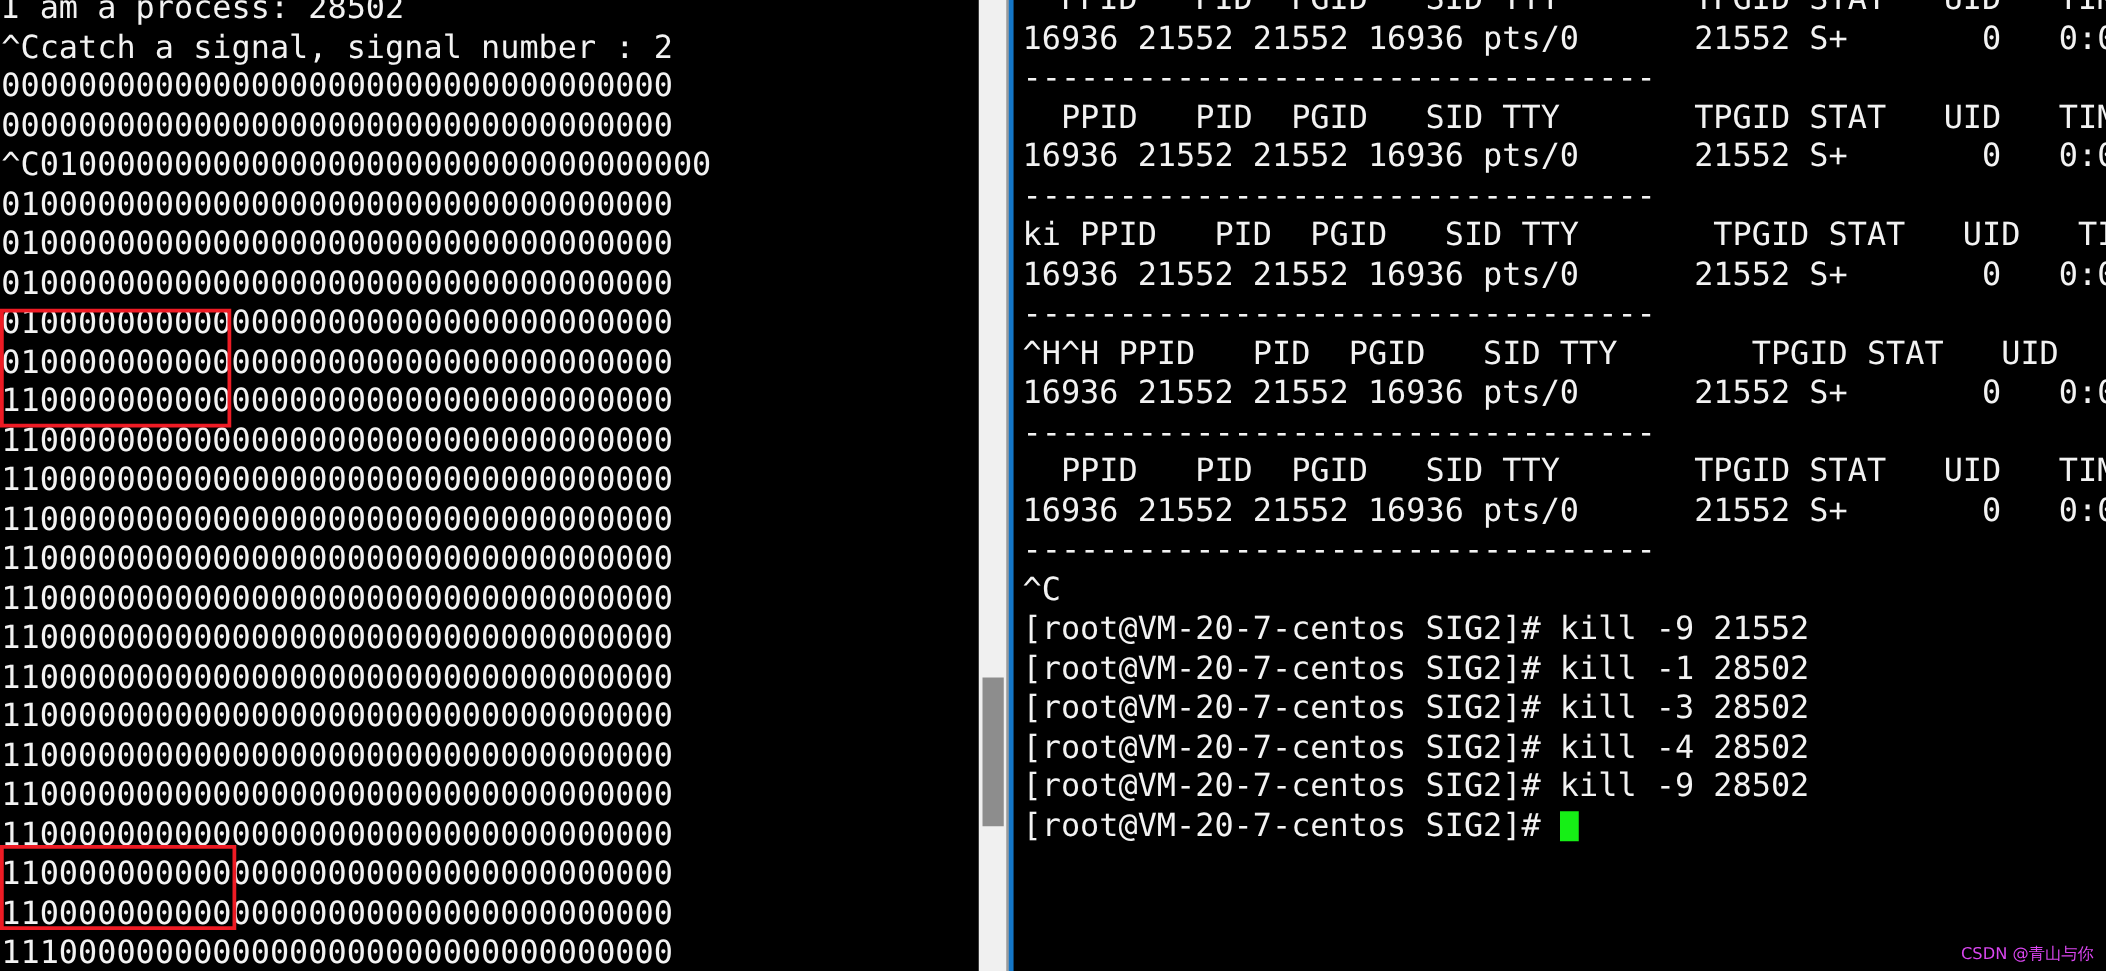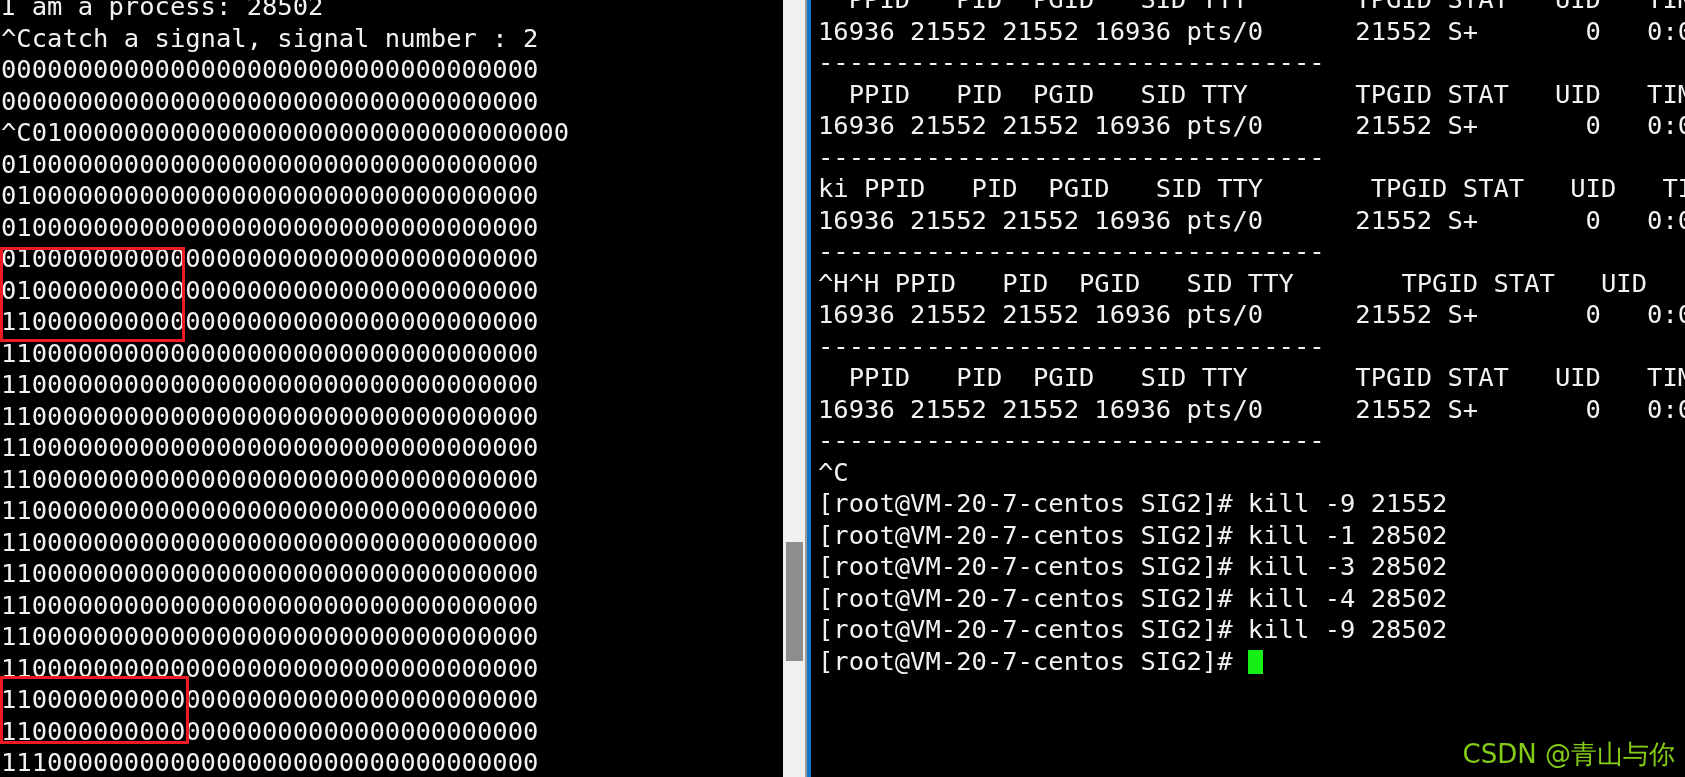--- a/index.html
+++ b/index.html
@@ -65,21 +65,21 @@
   #right-lines .ln{height:31.5px;padding-left:7px;}
   #right-lines .ln.sep{color:#f2f2f2;}
   .cursor{
     display:inline-block;width:15px;height:24px;
     background:#16ef16;vertical-align:-4px;
   }
 
   
   #watermark{
     position:absolute;right:10px;bottom:5px;
-    color:#84cc16;font-size:26px;
+    color:#d946ef;font-size:13px;
     font-family:"DejaVu Sans","Liberation Sans",sans-serif;
     white-space:nowrap;
   }
 </style>
 </head>
 <body>
 
 <div id="app">
 
   <div id="left-pane">

